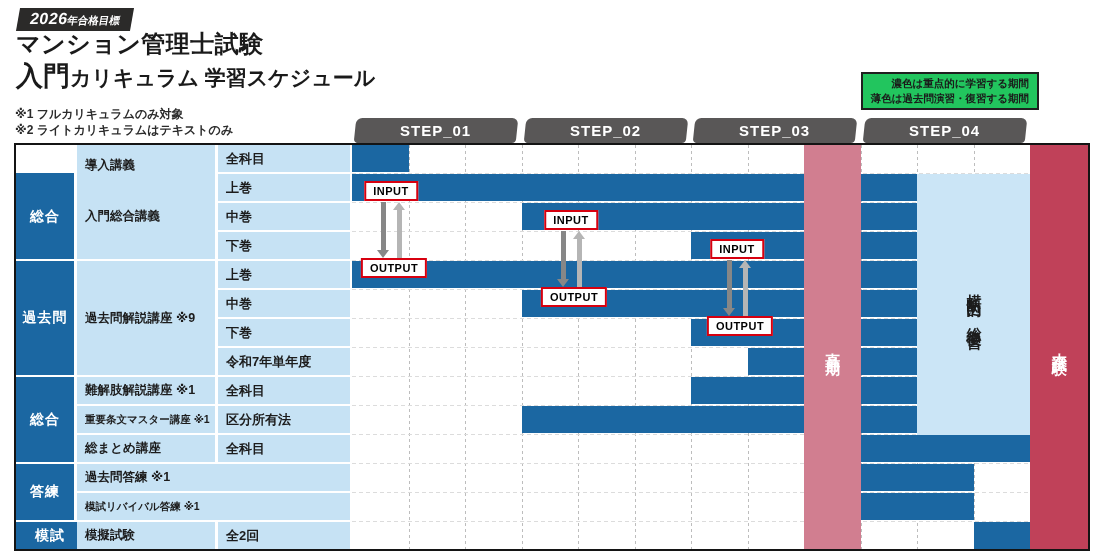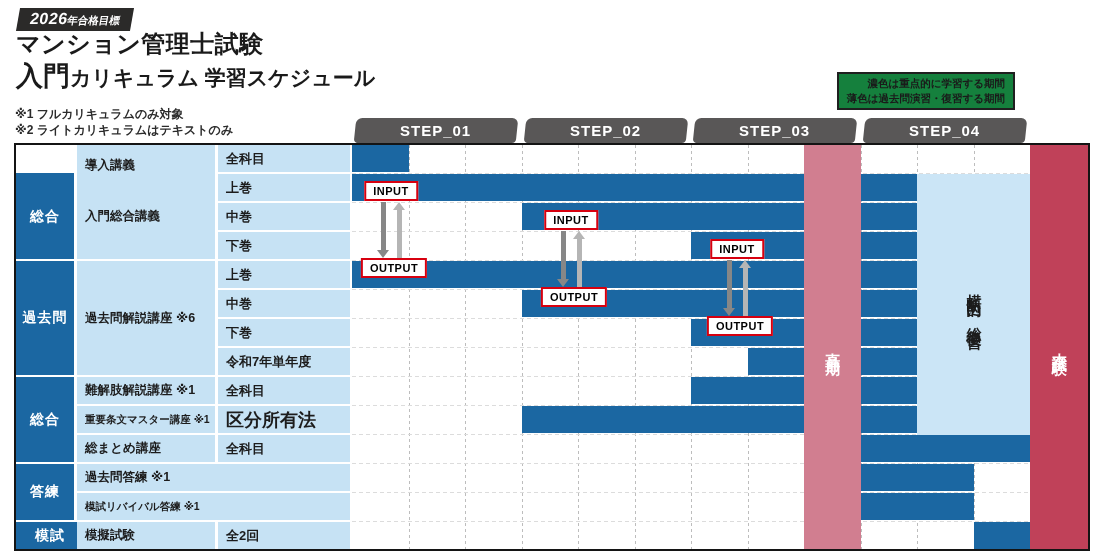--- a/index.html
+++ b/index.html
@@ -8,21 +8,21 @@
   
   #badge{position:absolute;left:18px;top:8px;background:#2b2a29;color:#fff;
          padding:2px 12px 3px 12px;transform:skewX(-10deg);white-space:nowrap;}
   #badge .yr{font-size:16px;font-weight:bold;letter-spacing:.5px;}
   #badge .sfx{font-size:10.5px;font-weight:bold;}
   #title1{position:absolute;left:16px;top:28px;font-size:24px;font-weight:900;color:#1a1a1a;letter-spacing:.5px;}
   #title2{position:absolute;left:16px;top:58px;color:#1a1a1a;font-weight:900;}
   #title2 .big{font-size:27px;}
   #title2 .rest{font-size:21px;}
   .note{position:absolute;left:15px;font-size:12px;font-weight:bold;color:#2b2b2b;}
-  #legendbox{position:absolute;right:82px;top:72px;border:2px solid #1f1f1f;background:#15803d;
+  #legendbox{position:absolute;right:58px;top:72px;border:2px solid #1f1f1f;background:#22c55e;
              padding:2px 8px;text-align:right;font-size:10.5px;font-weight:bold;color:#1a1a1a;
              line-height:15px;white-space:nowrap;}
   
   .tab{position:absolute;height:25px;background:#595757;border-radius:6px 6px 4px 4px;
        transform:skewX(-6deg);display:flex;align-items:center;justify-content:center;}
   .tab span{transform:skewX(6deg);color:#fff;font-weight:bold;font-size:15px;letter-spacing:1px;}
   
   .gridv{position:absolute;width:1px;background:repeating-linear-gradient(180deg,#bdbdbd 0 3px,transparent 3px 6px);}
   .sep{position:absolute;height:1px;background:repeating-linear-gradient(90deg,#dcdcdc 0 4px,transparent 4px 7px);}
   .cell{position:absolute;display:flex;align-items:center;box-sizing:border-box;}
@@ -82,37 +82,37 @@
       <div class="gridv" style="left: 917px; top: 145px; height: 404px; position: absolute;"></div>
       <div class="gridv" style="left: 973.5px; top: 145px; height: 404px; position: absolute;"></div>
       <div class="cell cat" style="left: 16px; top: 145px; width: 58px; height: 27px; position: absolute; margin-top: 28px;">導入</div>
       <div class="cell cat" style="left: 16px; top: 174px; width: 58px; height: 85px; position: absolute;">総合</div>
       <div class="cell cat" style="left: 16px; top: 261px; width: 58px; height: 114px; position: absolute;">過去問</div>
       <div class="cell cat" style="left: 16px; top: 377px; width: 58px; height: 85px; position: absolute;">総合</div>
       <div class="cell cat" style="left: 16px; top: 464px; width: 58px; height: 56px; position: absolute;">答練</div>
       <div class="cell cat" style="left: 16px; top: 522px; width: 68px; height: 27px; position: absolute;">模試</div>
       <div class="cell crs" style="left: 77px; top: 145px; width: 138px; height: 40px; position: absolute;">導入講義</div>
       <div class="cell crs" style="left: 77px; top: 174px; width: 138px; height: 85px; position: absolute;">入門総合講義</div>
-      <div class="cell crs" style="left: 77px; top: 261px; width: 138px; height: 114px; position: absolute;">過去問解説講座 ※6</div>
+      <div class="cell crs" style="left: 77px; top: 261px; width: 138px; height: 114px; position: absolute;">過去問解説講座 ※9</div>
       <div class="cell crs" style="left: 77px; top: 377px; width: 138px; height: 27px; position: absolute;">難解肢解説講座 ※1</div>
       <div class="cell crs" style="left: 77px; top: 406px; width: 138px; height: 27px; position: absolute; font-size: 10.5px;">重要条文マスター講座 ※1</div>
       <div class="cell crs" style="left: 77px; top: 435px; width: 138px; height: 27px; position: absolute;">総まとめ講座</div>
       <div class="cell crs" style="left: 77px; top: 464px; width: 273px; height: 27px; position: absolute;">過去問答練 ※1</div>
       <div class="cell crs" style="left: 77px; top: 493px; width: 273px; height: 27px; position: absolute; font-size: 10.5px;">模試リバイバル答練 ※1</div>
       <div class="cell crs" style="left: 77px; top: 522px; width: 138px; height: 27px; position: absolute;">模擬試験</div>
       <div class="cell crs" style="left: 218px; top: 145px; width: 132px; height: 27px; position: absolute; font-size: 13px;">全科目</div>
       <div class="cell crs" style="left: 218px; top: 174px; width: 132px; height: 27px; position: absolute; font-size: 13px;">上巻</div>
       <div class="cell crs" style="left: 218px; top: 203px; width: 132px; height: 27px; position: absolute; font-size: 13px;">中巻</div>
       <div class="cell crs" style="left: 218px; top: 232px; width: 132px; height: 27px; position: absolute; font-size: 13px;">下巻</div>
       <div class="cell crs" style="left: 218px; top: 261px; width: 132px; height: 27px; position: absolute; font-size: 13px;">上巻</div>
       <div class="cell crs" style="left: 218px; top: 290px; width: 132px; height: 27px; position: absolute; font-size: 13px;">中巻</div>
       <div class="cell crs" style="left: 218px; top: 319px; width: 132px; height: 27px; position: absolute; font-size: 13px;">下巻</div>
       <div class="cell crs" style="left: 218px; top: 348px; width: 132px; height: 27px; position: absolute; font-size: 13px;">令和7年単年度</div>
       <div class="cell crs" style="left: 218px; top: 377px; width: 132px; height: 27px; position: absolute; font-size: 13px;">全科目</div>
-      <div class="cell crs" style="left: 218px; top: 406px; width: 132px; height: 27px; position: absolute; font-size: 18px;">区分所有法</div>
+      <div class="cell crs" style="left: 218px; top: 406px; width: 132px; height: 27px; position: absolute; font-size: 13px;">区分所有法</div>
       <div class="cell crs" style="left: 218px; top: 435px; width: 132px; height: 27px; position: absolute; font-size: 13px;">全科目</div>
       <div class="cell crs" style="left: 218px; top: 522px; width: 132px; height: 27px; position: absolute; font-size: 13px;">全2回</div>
       <div class="bar" style="left: 352px; top: 145px; width: 56.5px; height: 27px; background: rgb(27, 103, 162); position: absolute;"></div>
       <div class="bar" style="left: 352px; top: 174px; width: 565px; height: 27px; background: rgb(27, 103, 162); position: absolute;"></div>
       <div class="bar" style="left: 521.5px; top: 203px; width: 395.5px; height: 27px; background: rgb(27, 103, 162); position: absolute;"></div>
       <div class="bar" style="left: 691px; top: 232px; width: 226px; height: 27px; background: rgb(27, 103, 162); position: absolute;"></div>
       <div class="bar" style="left: 352px; top: 261px; width: 565px; height: 27px; background: rgb(27, 103, 162); position: absolute;"></div>
       <div class="bar" style="left: 521.5px; top: 290px; width: 395.5px; height: 27px; background: rgb(27, 103, 162); position: absolute;"></div>
       <div class="bar" style="left: 691px; top: 319px; width: 226px; height: 27px; background: rgb(27, 103, 162); position: absolute;"></div>
       <div class="bar" style="left: 747.5px; top: 348px; width: 169.5px; height: 27px; background: rgb(27, 103, 162); position: absolute;"></div>

